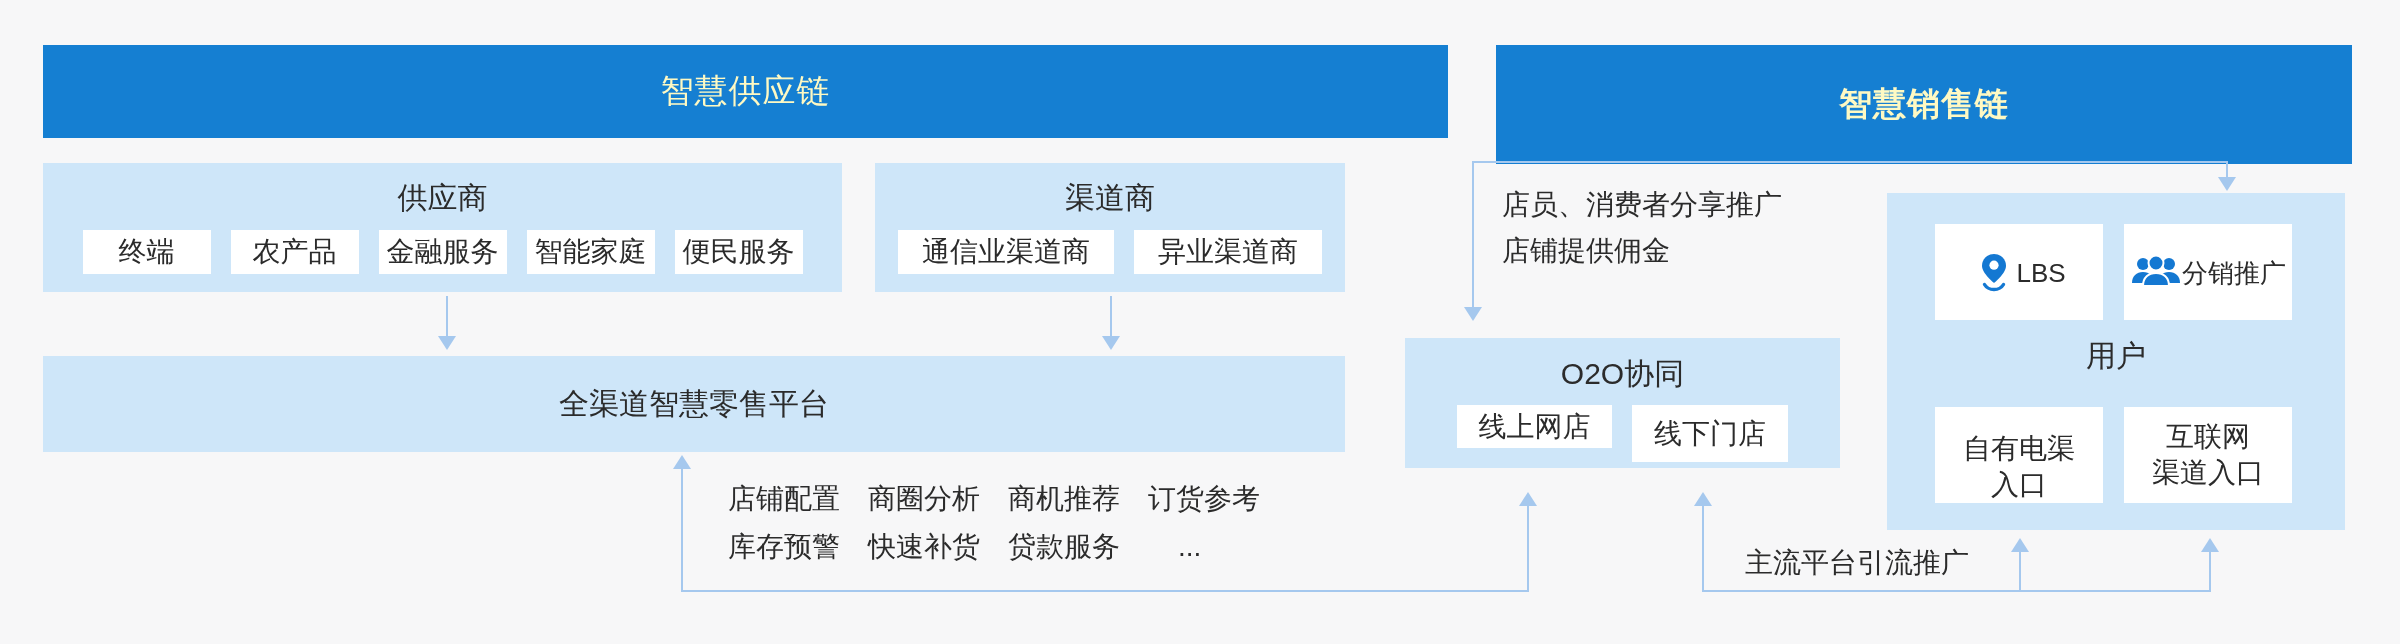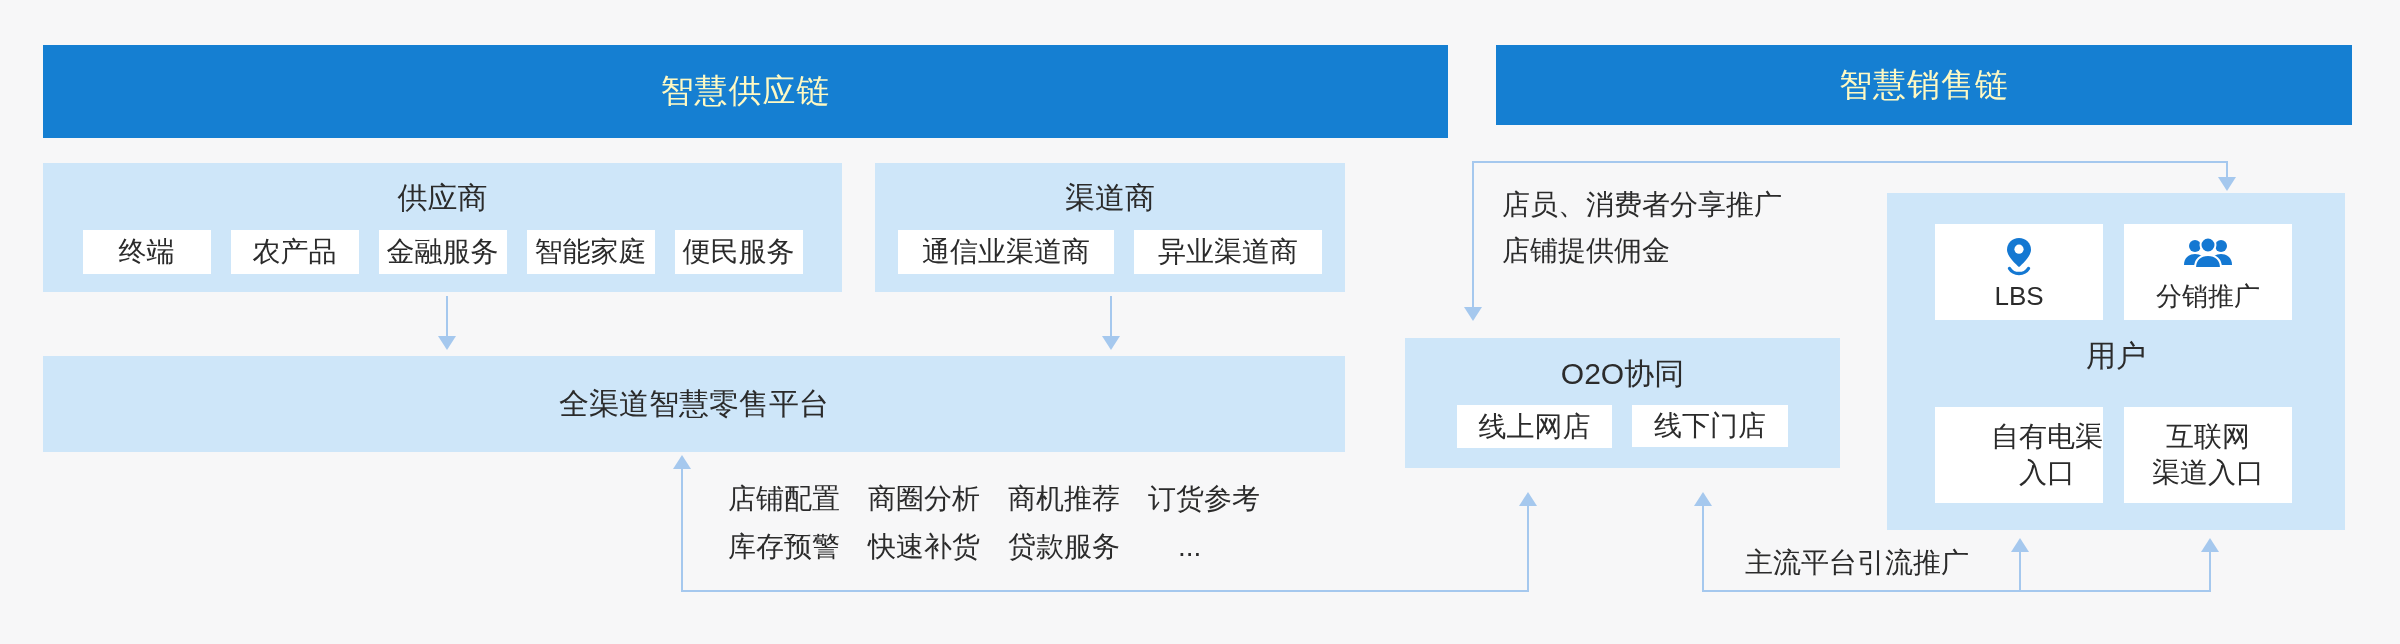--- a/index.html
+++ b/index.html
@@ -61,34 +61,34 @@
     font-size:28px;line-height:46px;color:var(--text-dark);
     white-space:nowrap;
   }
   .feature-row{
     display:flex;gap:28px;font-size:28px;line-height:30px;
     margin-bottom:18px;white-space:nowrap;
   }
   .feature-row .ellipsis{margin-left:30px;}
   .card{
     background:#fff;width:168px;height:96px;
-    display:flex;flex-direction:column;align-items:center;justify-content:center;
+    display:flex;flex-direction:row;align-items:center;justify-content:center;
     text-align:center;
   }
   .card .icon{height:46px;display:flex;align-items:flex-end;justify-content:center;}
   .card .card-label{font-size:26px;margin-top:2px;}
   .card .two-line{font-size:28px;line-height:36px;}
 </style>
 </head>
 <body>
 
 <div class="abs hdr" style="left:43px;top:45px;width:1405px;height:93px;">
   <span>智慧供应链</span>
 </div>
-<div class="abs hdr" style="left:1496px;top:45px;width:856px;height:80px;">
+<div class="abs hdr" style="left:1496px;top:45px;width:856px;height:119px;font-weight:bold;">
   <span>智慧销售链</span>
 </div>
 
 <div class="abs panel" style="left:43px;top:163px;width:799px;height:129px;">
   <div class="panel-title" style="top:15px;">供应商</div>
   <div class="chip-row" style="top:67px;">
     <div class="chip fixed">终端</div>
     <div class="chip fixed">农产品</div>
     <div class="chip fixed">金融服务</div>
     <div class="chip fixed">智能家庭</div>
@@ -142,21 +142,21 @@
 
 <div class="abs note" style="left:1502px;top:182px;">
   <div>店员、消费者分享推广</div>
   <div>店铺提供佣金</div>
 </div>
 
 <div class="abs panel" style="left:1405px;top:338px;width:435px;height:130px;padding-left:9px;">
   <div class="panel-title" style="top:16px;">O2O协同</div>
   <div class="chip-row" style="top:67px;gap:20px;">
     <div class="chip" style="width:155px;height:43px;">线上网店</div>
-    <div class="chip" style="width:156px;height:42px;">线下门店</div>
+    <div class="chip" style="width:156px;height:57px;">线下门店</div>
   </div>
 </div>
 
 <div class="abs panel" style="left:1887px;top:193px;width:458px;height:337px;">
 
   <div class="card abs" style="left:48px;top:31px;">
     <div class="icon">
       <svg width="44" height="44" viewBox="0 0 44 44">
         <path fill="#1478d2" d="M22 3c-7 0-12 5.2-12 11.7 0 7.6 12 17.3 12 17.3s12-9.7 12-17.3C34 8.2 29 3 22 3z"></path>
         <circle fill="#ffffff" cx="22" cy="14.2" r="4.6"></circle>

